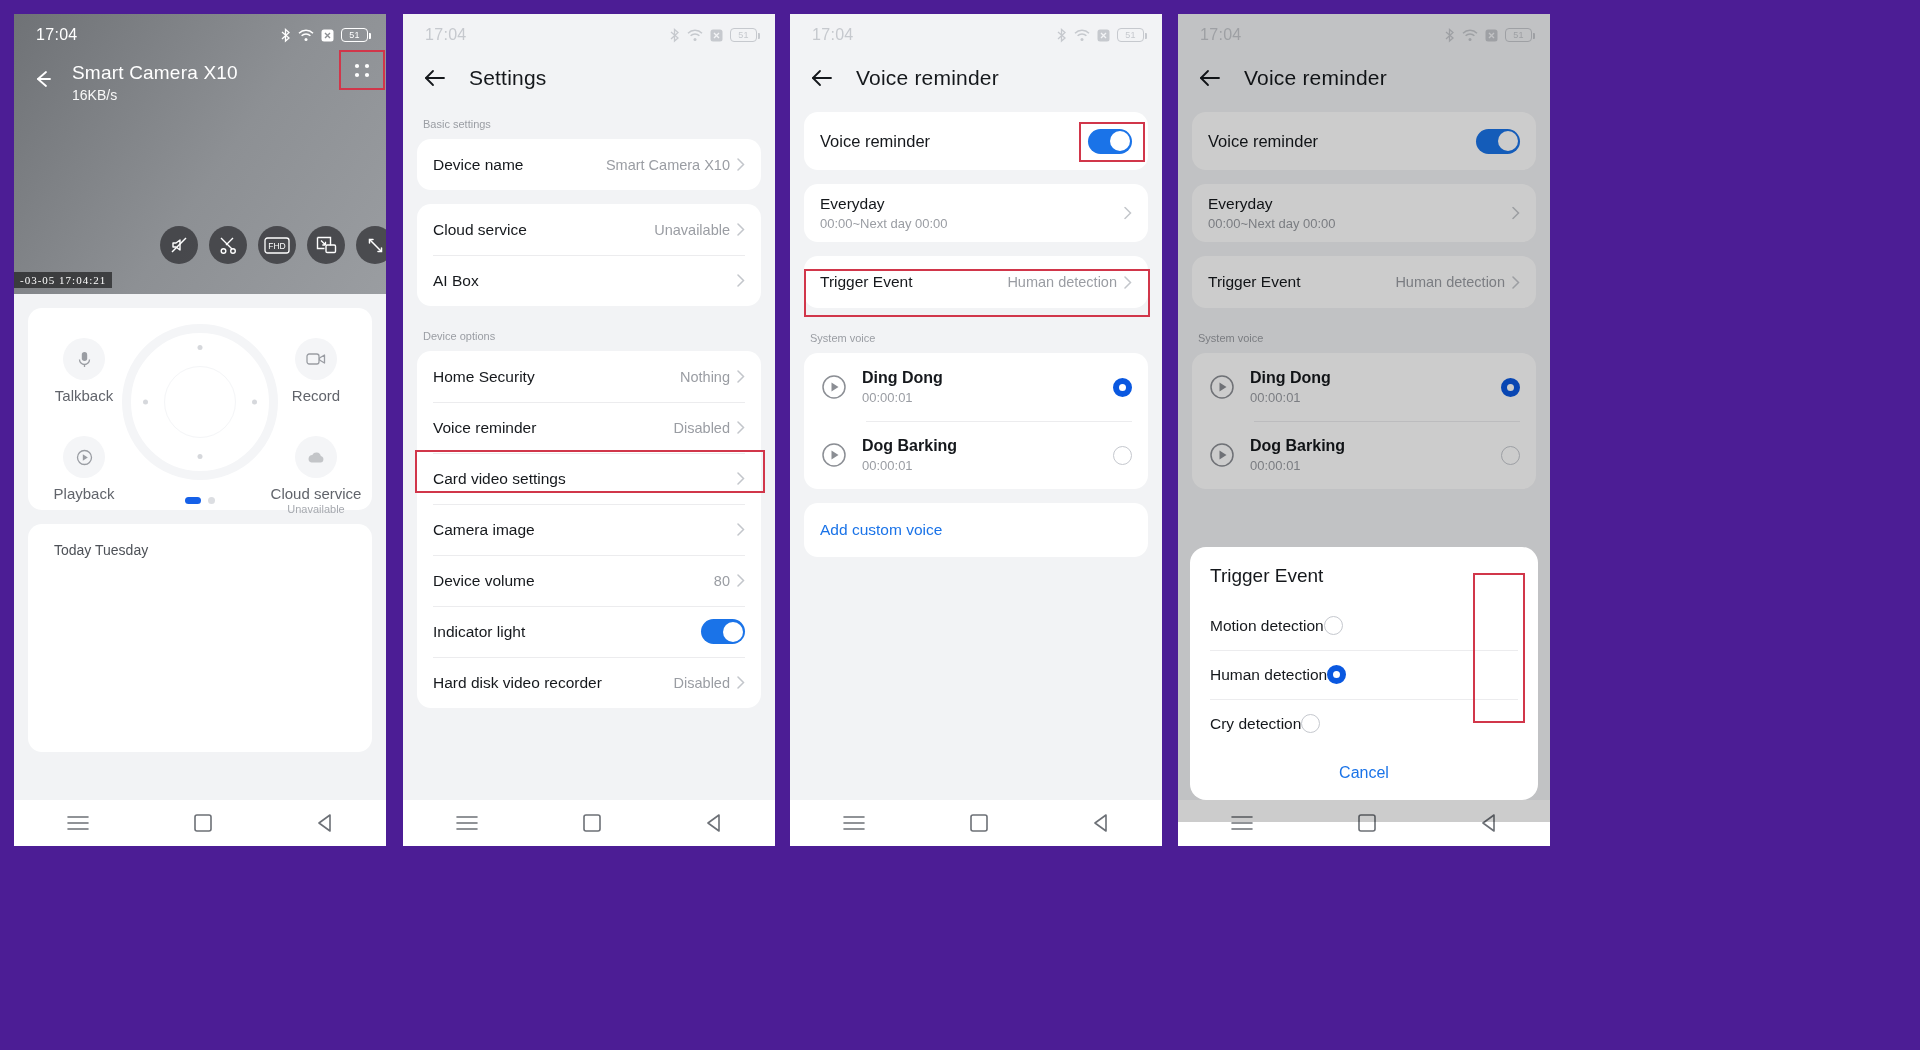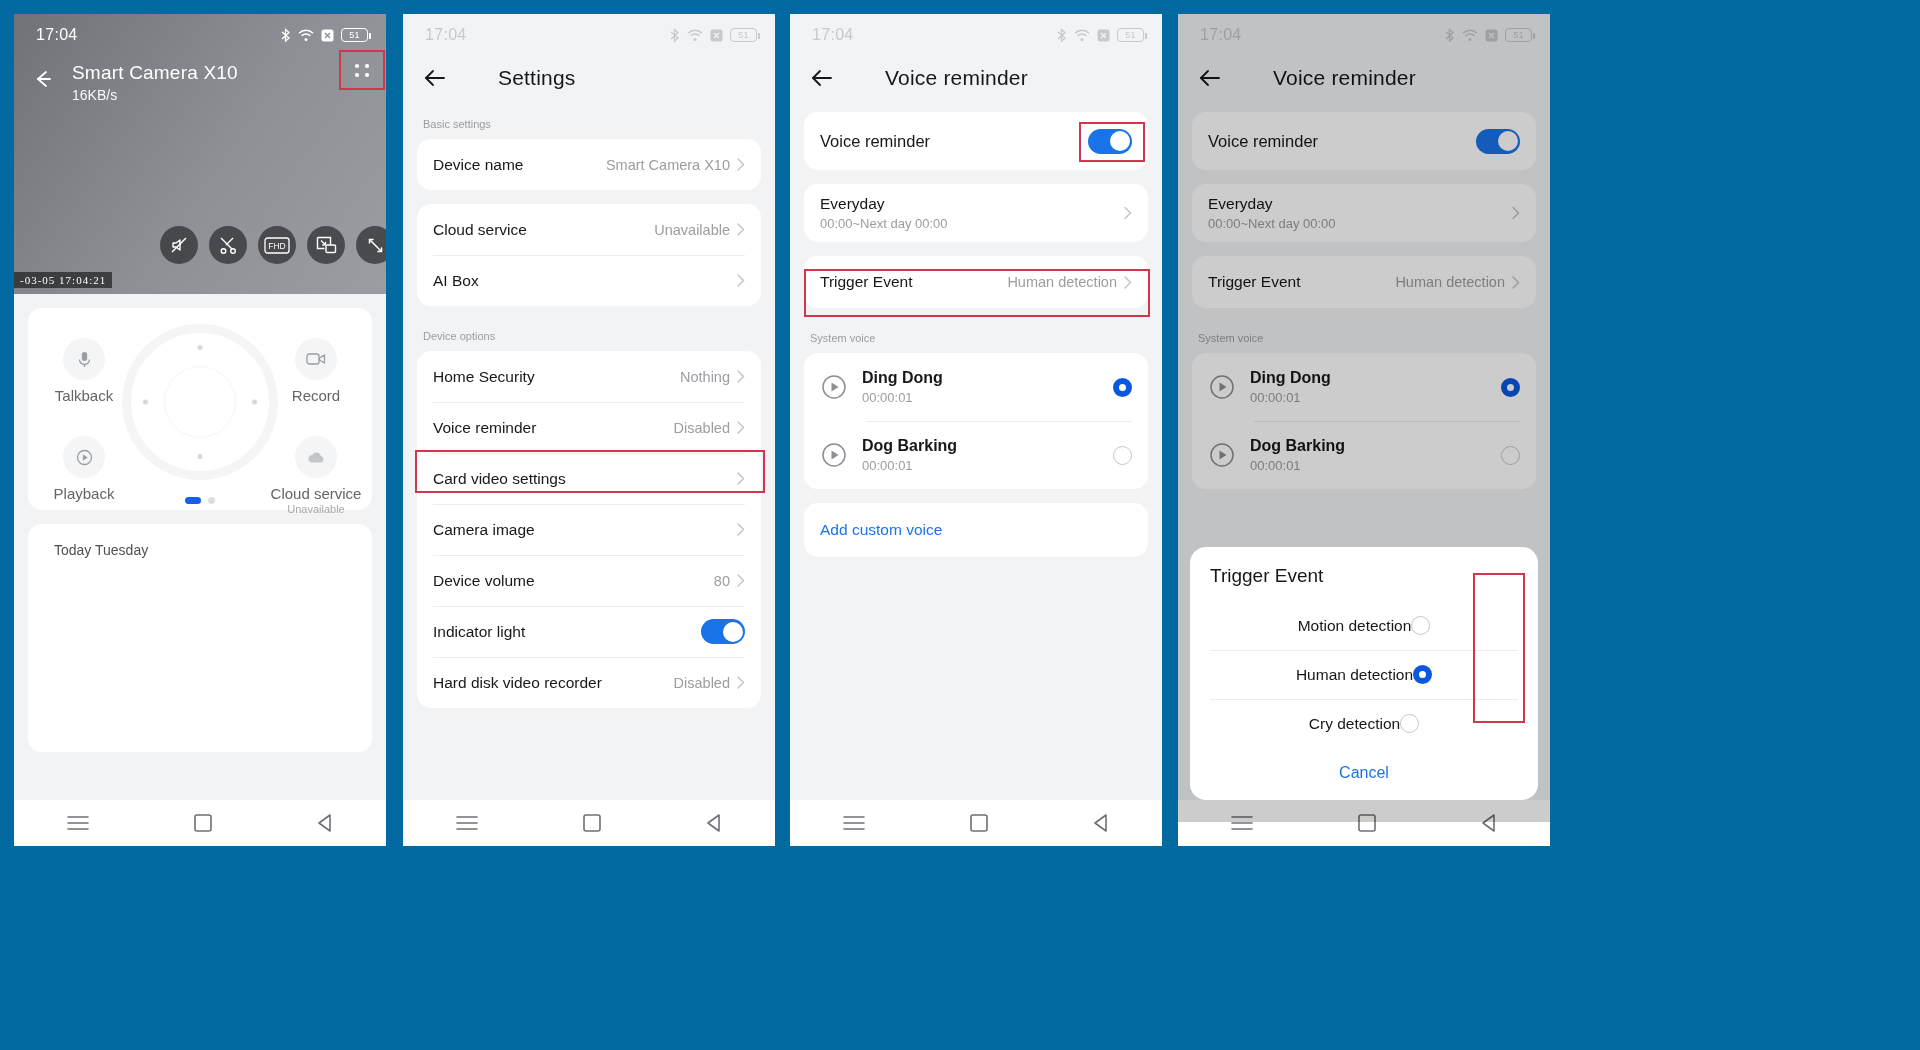--- a/index.html
+++ b/index.html
@@ -5,21 +5,21 @@
   * { box-sizing: border-box; margin: 0; padding: 0; }
   html, body {
     width: 1920px; height: 1050px;
     background: #ffffff;
     font-family: "Liberation Sans", sans-serif;
     overflow: hidden;
   }
   .stage {
     position: relative;
     width: 1920px; height: 1050px;
-    background: #0369a1;
+    background: #4c1d95;
   }
   .phone {
     position: absolute;
     top: 14px;
     width: 372px;
     height: 808px;
     background: #f2f3f5;
     overflow: hidden;
   }
   #p1 { left: 14px; }
@@ -136,21 +136,21 @@
   .ev-cap { font-size: 13px; color: #a9acb2; margin-top: 14px; }
 
   
   .scr { height: 100%; display: flex; flex-direction: column; background: #f2f3f5; }
   .scr .statusbar { color: #c6c9ce; }
   .appbar {
     display: flex; align-items: center; gap: 20px;
     padding: 10px 18px 18px 20px;
   }
   .appbar svg { flex: 0 0 auto; }
-  .appbar .atitle { font-size: 21px; color: #15181c; letter-spacing: .2px; margin-left: 29px; }
+  .appbar .atitle { font-size: 21px; color: #15181c; letter-spacing: .2px; }
   .sect { font-size: 11px; color: #9a9da3; padding: 10px 20px 9px 20px; }
   .group { background: #fff; border-radius: 14px; margin: 0 14px 14px 14px; }
   .row {
     position: relative;
     display: flex; align-items: center; justify-content: space-between;
     padding: 0 16px; height: 51px;
   }
   .row + .row::before {
     content: ""; position: absolute; left: 16px; right: 16px; top: 0;
     height: 1px; background: #ececee;
@@ -192,21 +192,21 @@
   }
 
   
   .scrim { position: absolute; inset: 0; background: rgba(0,0,0,.20); z-index: 20; }
   .sheet {
     position: absolute; left: 12px; right: 12px; bottom: 22px;
     background: #fff; border-radius: 16px; z-index: 30;
     padding: 18px 0 10px 0;
   }
   .sheet-title { font-size: 19px; color: #15181c; padding: 0 20px 14px 20px; }
-  .opt { position: relative; display: flex; align-items: center; justify-content: center; height: 49px; padding: 0 20px; }
+  .opt { position: relative; display: flex; align-items: center; justify-content: flex-start; height: 49px; padding: 0 20px; }
   .opt + .opt::before { content: ""; position: absolute; left: 20px; right: 20px; top: 0; height: 1px; background: #ececee; }
   .opt .ol { font-size: 15.5px; color: #15181c; }
   .cancel { text-align: center; font-size: 16px; color: #1a73e8; padding: 16px 0 8px 0; }
   .navbar-out {
     position: absolute; top: 800px; width: 372px; height: 46px;
     display: flex; align-items: center; justify-content: space-around;
     color: #6c7076; background: #fff;
   }
 </style>
 </head>

